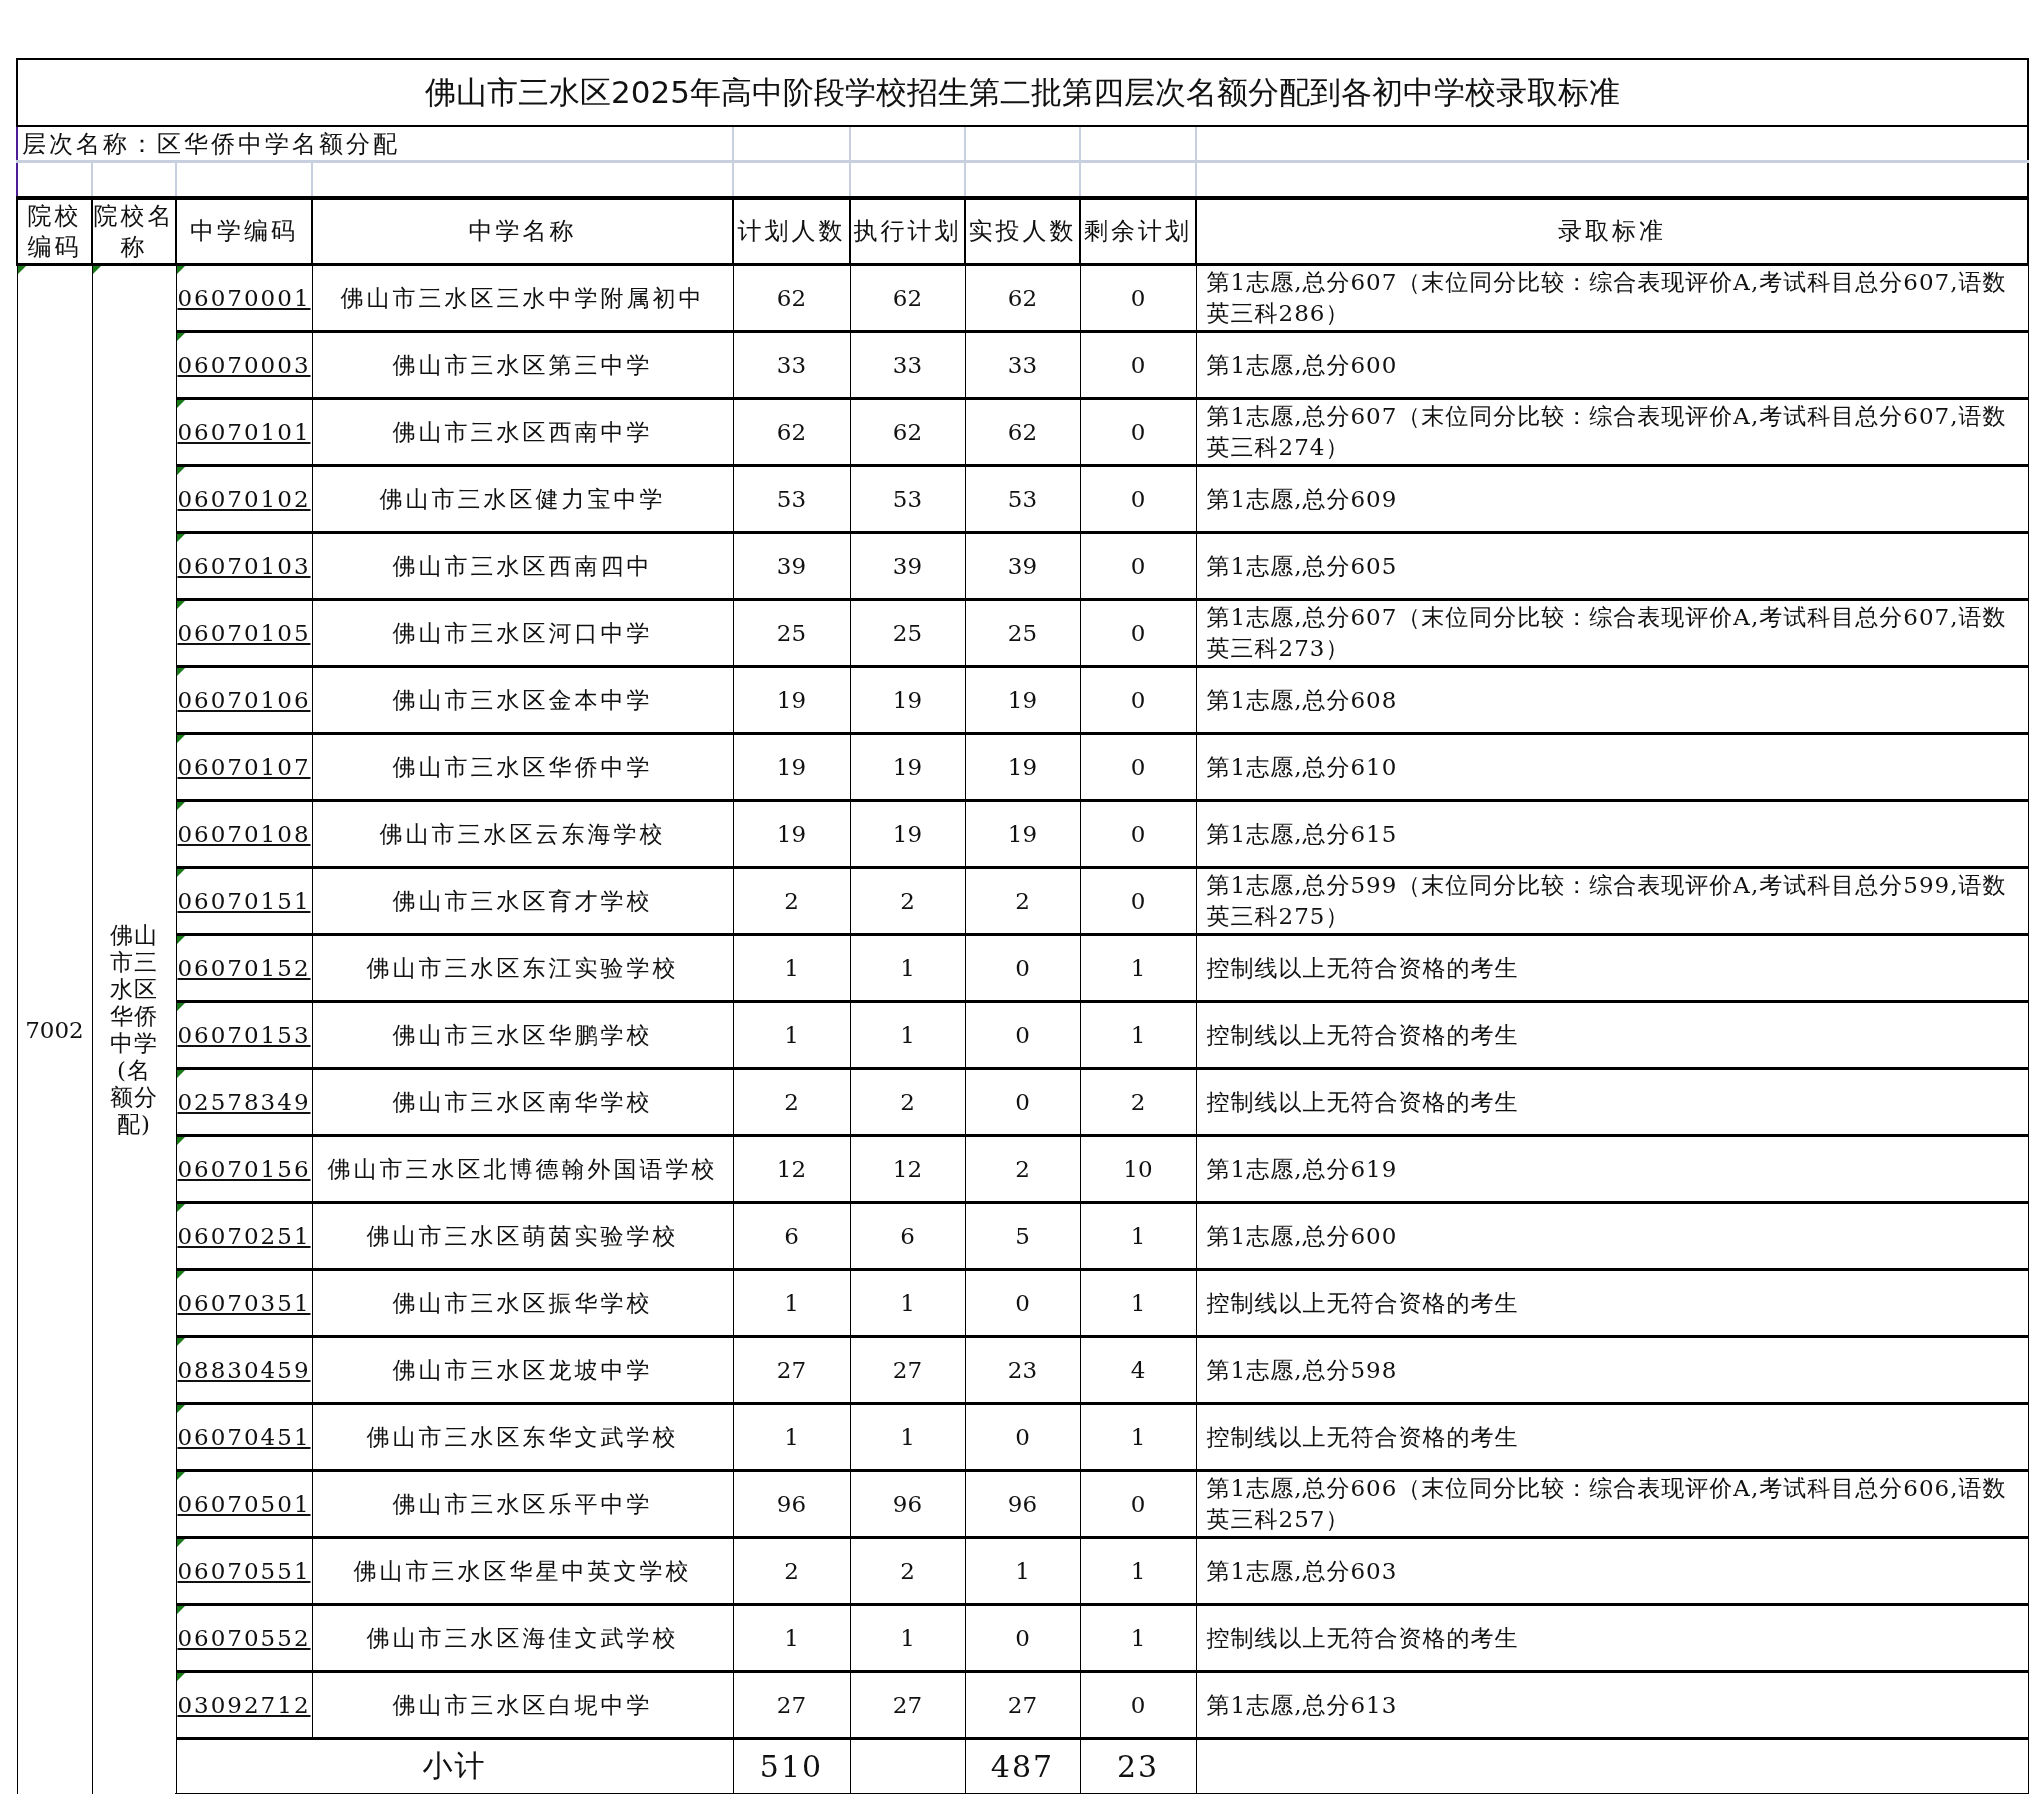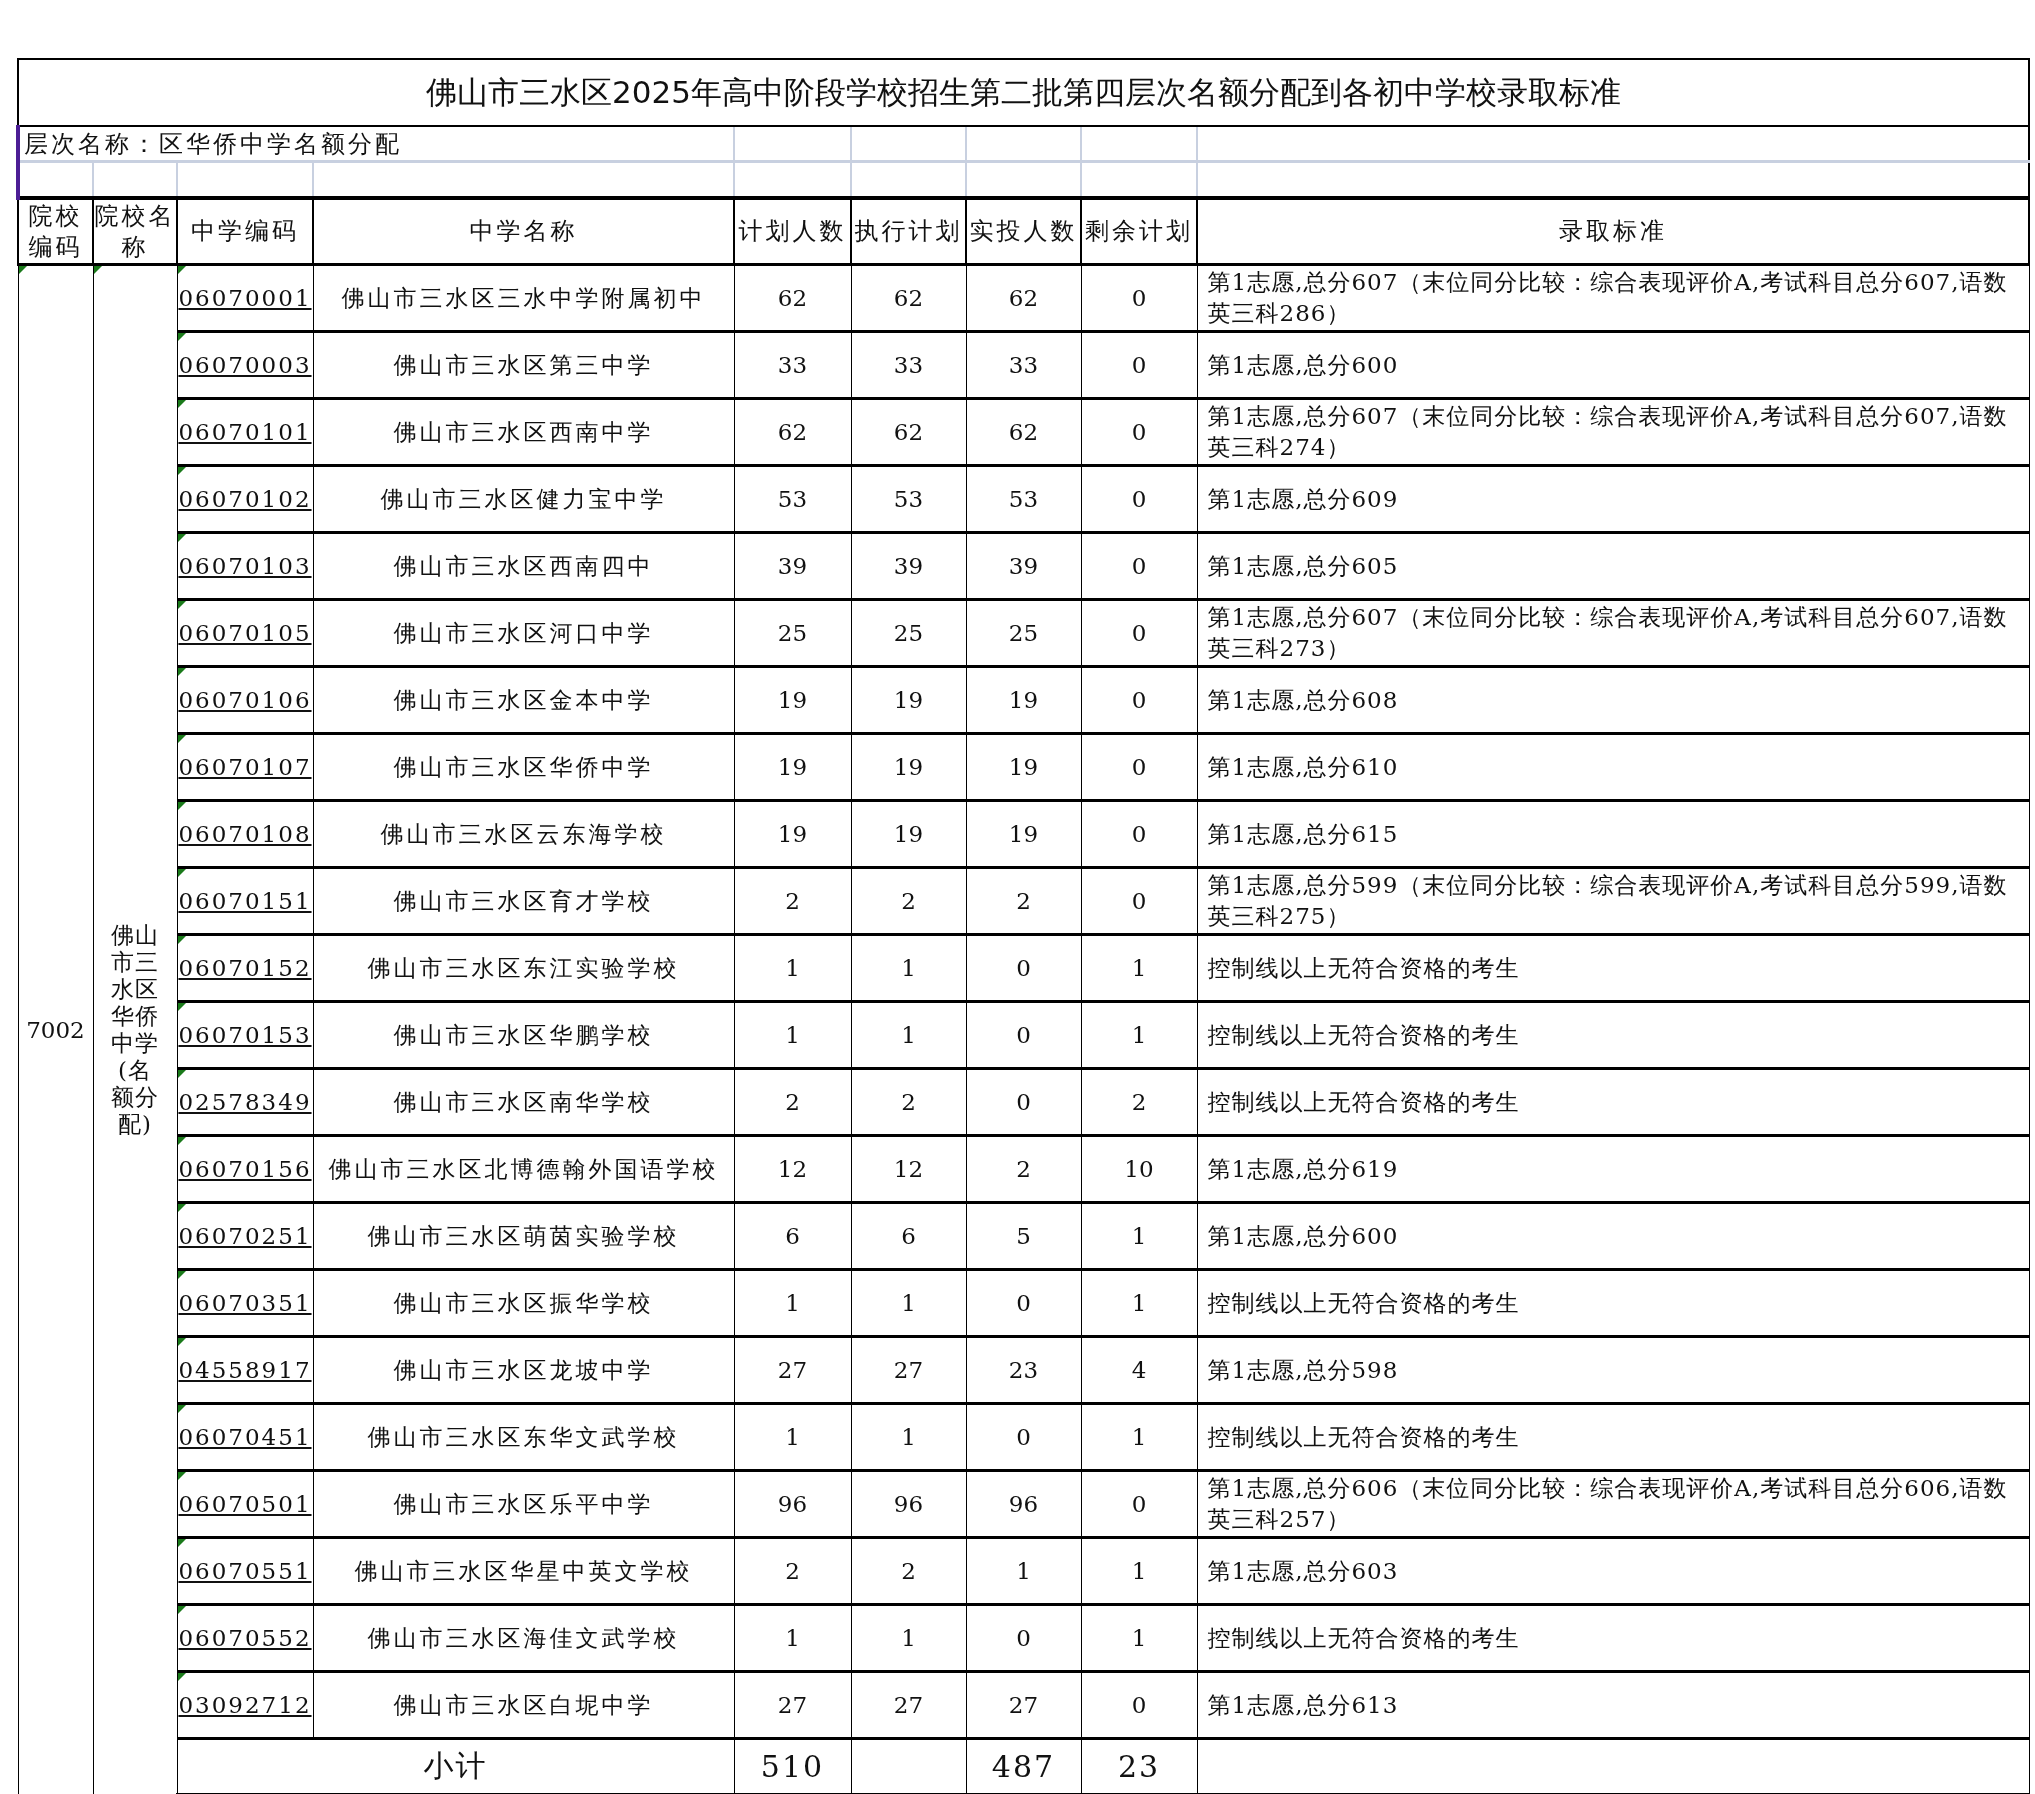--- a/index.html
+++ b/index.html
@@ -4,21 +4,21 @@
 <style>
   html, body { margin:0; padding:0; background:#ffffff; }
   body { width:2035px; height:1795px; position:relative; overflow:hidden;
          font-family:"DejaVu Serif","Liberation Serif",serif; color:#111; }
   .sheet { position:absolute; left:16px; top:16px; width:2010px;margin-top:42px; }
   table { border-collapse:collapse; table-layout:fixed; width:2010px; }
   td { padding:0; overflow:hidden; vertical-align:middle; }
   .title { height:65px; border:2px solid #000; text-align:center; font-size:31px;
            font-family:"DejaVu Sans","Liberation Sans",sans-serif; letter-spacing:0px; }
   .grid-light td { border-left:2px solid #c8d0e0; border-bottom:3px solid #c8d0e0; }
-  .grid-light td.first { border-left:4px solid #4c1d95; }
+  .grid-light td.first { border-left:2px solid #4c1d95; }
   .grid-light td.last { border-right:2px solid #000; }
   .level { height:33px; font-size:24px; padding-left:4px; letter-spacing:3px; white-space:nowrap; overflow:visible; }
   .blank td { height:33px; }
   .hdr td { border:2px solid #000; border-top:4px solid #000; border-bottom:3px solid #000; height:63px;
             text-align:center; font-size:24px; line-height:31px; letter-spacing:3px; }
   .row td { border:1.5px solid #000; border-bottom:3px solid #000; height:64px; text-align:center;
             font-size:23px; }
   .row td.crit { text-align:left; padding-left:10px; line-height:31px; letter-spacing:1px; }
   .row td.code { letter-spacing:2px; position:relative;text-decoration:underline; }
   .row td.name { letter-spacing:3px; line-height:31px; }
@@ -221,21 +221,21 @@
         <tr class="row">
     <td class="code"><span class="tri"></span><span>06070351</span></td>
     <td class="name"><span>佛山市三水区振华学校</span></td>
     <td><span>1</span></td>
     <td><span>1</span></td>
     <td><span>0</span></td>
     <td><span>1</span></td>
     <td class="crit"><span>控制线以上无符合资格的考生</span></td>
   </tr>
         <tr class="row">
-    <td class="code"><span class="tri"></span><span>04558917</span></td>
+    <td class="code"><span class="tri"></span><span>08830459</span></td>
     <td class="name"><span>佛山市三水区龙坡中学</span></td>
     <td><span>27</span></td>
     <td><span>27</span></td>
     <td><span>23</span></td>
     <td><span>4</span></td>
     <td class="crit"><span>第1志愿,总分598</span></td>
   </tr>
         <tr class="row">
     <td class="code"><span class="tri"></span><span>06070451</span></td>
     <td class="name"><span>佛山市三水区东华文武学校</span></td>

